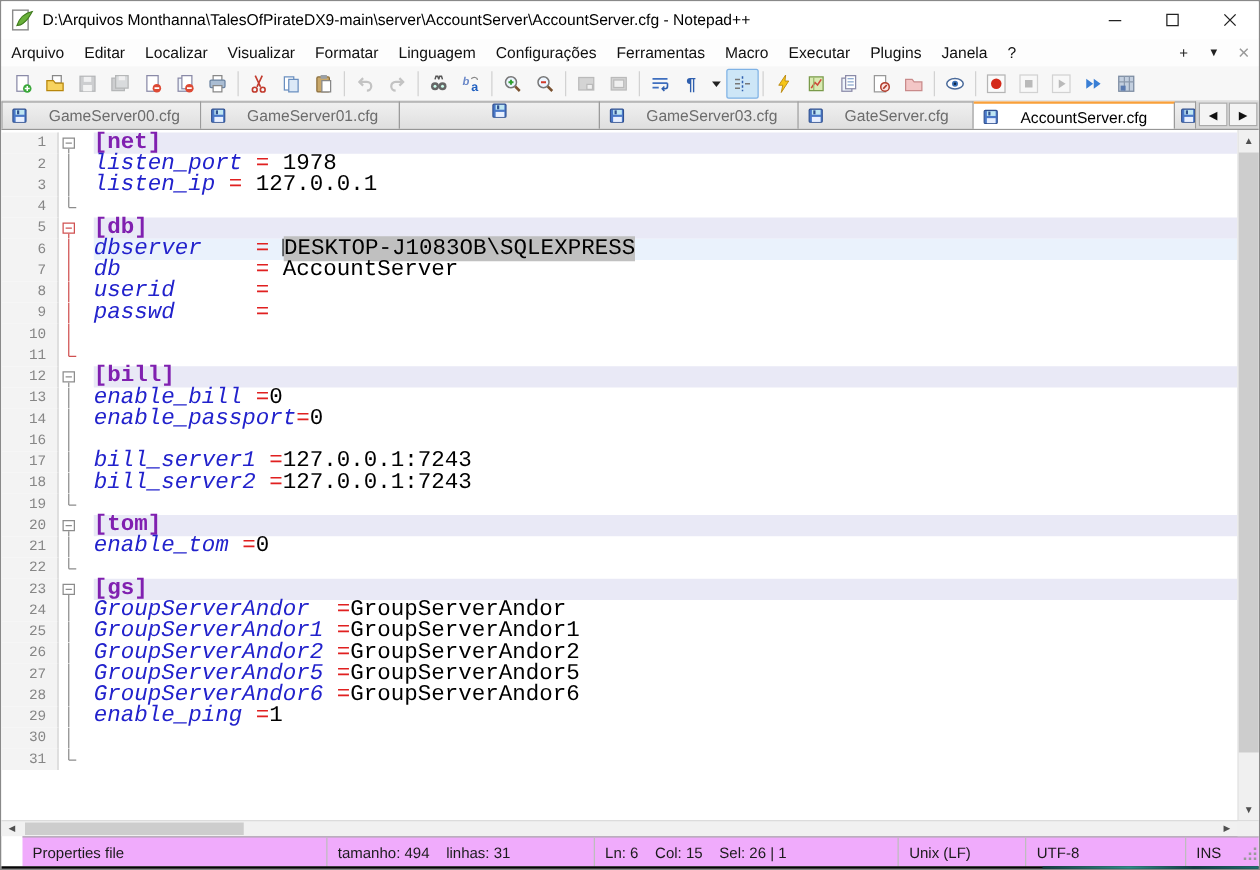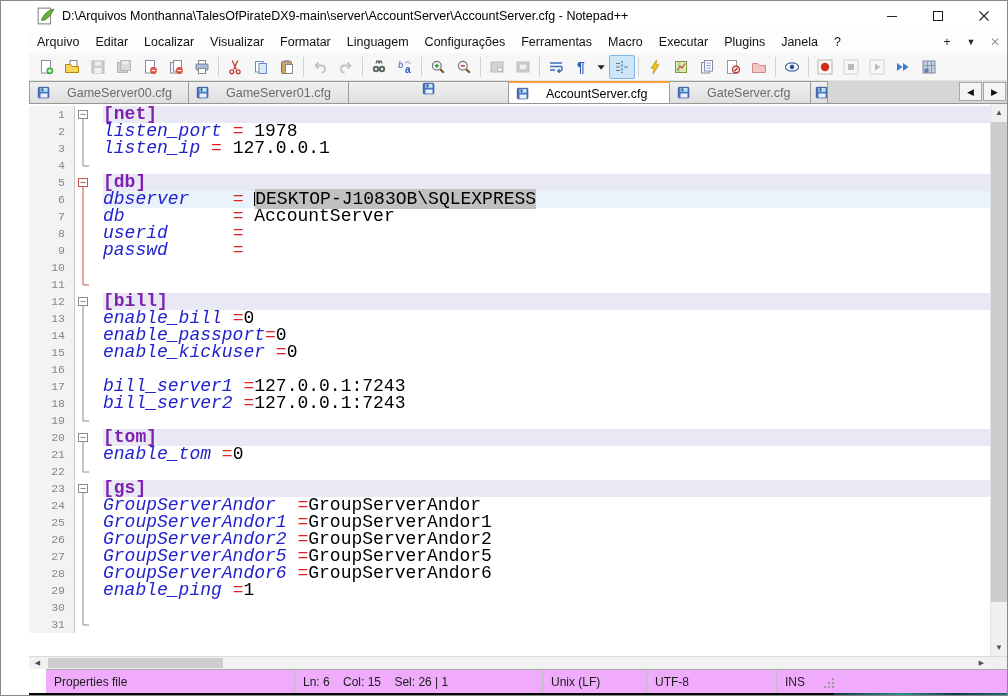--- a/index.html
+++ b/index.html
@@ -1,18 +1,18 @@
 <!DOCTYPE html>
 <html><head>
 <meta charset="utf-8">
 <style>
   * { box-sizing: border-box; margin: 0; padding: 0; }
   html,body { background:#000; }
   body { font-family:"Liberation Sans", sans-serif; }
-  .win { position:relative; width:1008px; height:696px; background:#fff; border:1px solid #898989; overflow:hidden;padding-left:28px; }
+  .win { position:relative; width:1008px; height:696px; background:#fff; border:1px solid #898989; overflow:hidden; }
 
   
   .titlebar { height:30px; background:#fff; display:flex; align-items:center; padding-left:8px; }
   .app-icon { width:18px; height:18px; margin-right:7px; flex:0 0 auto; }
   .title-text { font-size:12.5px; color:#000; white-space:nowrap; overflow:hidden; flex:1; }
   .win-controls { display:flex; height:30px; }
   .win-btn { width:46px; height:30px; display:flex; align-items:center; justify-content:center; }
   .win-btn svg { display:block; }
 
   
@@ -383,47 +383,56 @@
         </div>
         <div class="tab" style="width: 160px; flex-direction: column;">
           <span class="flop"><svg width="14" height="14" viewBox="0 0 16 16">
               <rect x="1.5" y="1.5" width="12" height="12" rx="1" fill="#4a78c8" stroke="#2f4f8f"></rect>
               <rect x="4" y="2.2" width="8" height="4.4" fill="#bfe6f2"></rect>
               <rect x="5.3" y="2.6" width="2" height="3.6" fill="#2f4f8f"></rect>
               <rect x="4" y="8.6" width="8" height="4.6" fill="#e8f0ff"></rect>
             </svg></span>
           <span>GameServer02.cfg</span>
         </div>
+        <div class="tab" style="width: 159px;">
+          <span class="flop"><svg width="14" height="14" viewBox="0 0 16 16">
+              <rect x="1.5" y="1.5" width="12" height="12" rx="1" fill="#4a78c8" stroke="#2f4f8f"></rect>
+              <rect x="4" y="2.2" width="8" height="4.4" fill="#bfe6f2"></rect>
+              <rect x="5.3" y="2.6" width="2" height="3.6" fill="#2f4f8f"></rect>
+              <rect x="4" y="8.6" width="8" height="4.6" fill="#e8f0ff"></rect>
+            </svg></span>
+          <span>GameServer03.cfg</span>
+        </div>
+        <div class="tab" style="width: 141px;">
+          <span class="flop"><svg width="14" height="14" viewBox="0 0 16 16">
+              <rect x="1.5" y="1.5" width="12" height="12" rx="1" fill="#4a78c8" stroke="#2f4f8f"></rect>
+              <rect x="4" y="2.2" width="8" height="4.4" fill="#bfe6f2"></rect>
+              <rect x="5.3" y="2.6" width="2" height="3.6" fill="#2f4f8f"></rect>
+              <rect x="4" y="8.6" width="8" height="4.6" fill="#e8f0ff"></rect>
+            </svg></span>
+          <span>GateServer.cfg</span>
+        </div>
         <div class="tab active" style="width: 161px;">
           <span class="flop"><svg width="14" height="14" viewBox="0 0 16 16">
               <rect x="1.5" y="1.5" width="12" height="12" rx="1" fill="#4a78c8" stroke="#2f4f8f"></rect>
               <rect x="4" y="2.2" width="8" height="4.4" fill="#bfe6f2"></rect>
               <rect x="5.3" y="2.6" width="2" height="3.6" fill="#2f4f8f"></rect>
               <rect x="4" y="8.6" width="8" height="4.6" fill="#e8f0ff"></rect>
             </svg></span>
           <span>AccountServer.cfg</span>
           <span class="tab-pin"><svg width="14" height="14" viewBox="0 0 16 16">
               <circle cx="10" cy="5.5" r="2.6" fill="none" stroke="#707070" stroke-width="1.4"></circle>
               <path d="M8.2 7.3 3 12.6" stroke="#707070" stroke-width="1.4"></path>
             </svg></span>
           <span class="tab-x">
             <svg width="10" height="10" viewBox="0 0 10 10">
               <path d="M2 2l6 6M8 2 2 8" stroke="#fff" stroke-width="1.4"></path>
             </svg>
           </span>
         </div>
-        <div class="tab" style="width: 141px;">
-          <span class="flop"><svg width="14" height="14" viewBox="0 0 16 16">
-              <rect x="1.5" y="1.5" width="12" height="12" rx="1" fill="#4a78c8" stroke="#2f4f8f"></rect>
-              <rect x="4" y="2.2" width="8" height="4.4" fill="#bfe6f2"></rect>
-              <rect x="5.3" y="2.6" width="2" height="3.6" fill="#2f4f8f"></rect>
-              <rect x="4" y="8.6" width="8" height="4.6" fill="#e8f0ff"></rect>
-            </svg></span>
-          <span>GateServer.cfg</span>
-        </div>
         <div class="tab partial" style="width: 17px;">
           <span class="flop"><svg width="14" height="14" viewBox="0 0 16 16">
               <rect x="1.5" y="1.5" width="12" height="12" rx="1" fill="#4a78c8" stroke="#2f4f8f"></rect>
               <rect x="4" y="2.2" width="8" height="4.4" fill="#bfe6f2"></rect>
               <rect x="5.3" y="2.6" width="2" height="3.6" fill="#2f4f8f"></rect>
               <rect x="4" y="8.6" width="8" height="4.6" fill="#e8f0ff"></rect>
             </svg></span>
         </div>
       </div>
     <div class="tab-scroll">
@@ -532,27 +541,20 @@
           <div class="ltext"><span class="tk tk-key">enable_bill</span><span class="tk tk-pln"> </span><span class="tk tk-eq">=</span><span class="tk tk-val">0</span></div>
         </div>
         <div class="row">
           <div class="lnum">14</div>
           <div class="fold"><svg width="16" height="17" viewBox="0 0 16 17">
               <path d="M8 0v17" stroke="#8c8c8c"></path>
             </svg></div>
           <div class="ltext"><span class="tk tk-key">enable_passport</span><span class="tk tk-eq">=</span><span class="tk tk-val">0</span></div>
         </div>
         <div class="row">
-          <div class="lnum">15</div>
-          <div class="fold"><svg width="16" height="17" viewBox="0 0 16 17">
-              <path d="M8 0v17" stroke="#8c8c8c"></path>
-            </svg></div>
-          <div class="ltext"><span class="tk tk-key">enable_kickuser</span><span class="tk tk-pln"> </span><span class="tk tk-eq">=</span><span class="tk tk-val">0</span></div>
-        </div>
-        <div class="row">
           <div class="lnum">16</div>
           <div class="fold"><svg width="16" height="17" viewBox="0 0 16 17">
               <path d="M8 0v17" stroke="#8c8c8c"></path>
             </svg></div>
           <div class="ltext"></div>
         </div>
         <div class="row">
           <div class="lnum">17</div>
           <div class="fold"><svg width="16" height="17" viewBox="0 0 16 17">
               <path d="M8 0v17" stroke="#8c8c8c"></path>
@@ -675,20 +677,21 @@
     <div class="hs-arrow">◀</div>
     <div class="hs-track">
         <div class="hs-thumb"></div>
       </div>
     <div class="hs-arrow">▶</div>
     <div class="hs-corner"></div>
   </div>
 
   <div class="statusbar" id="statusbar">
       <div class="st-cell" style="width: 248px;"><span>Properties file</span></div>
+      <div class="st-cell" style="width: 218px;"><span>tamanho: 494    linhas: 31</span></div>
       <div class="st-cell" style="width: 248px;"><span>Ln: 6    Col: 15    Sel: 26 | 1</span></div>
       <div class="st-cell" style="width: 104px;"><span>Unix (LF)</span></div>
       <div class="st-cell" style="width: 130px;"><span>UTF-8</span></div>
       <div class="st-cell" style="width: 60px;"><span>INS</span><span class="grip"><svg width="14" height="14" viewBox="0 0 14 14">
             <g fill="#9a9a9a">
               <rect x="10" y="10" width="2" height="2"></rect>
               <rect x="10" y="6" width="2" height="2"></rect>
               <rect x="6" y="10" width="2" height="2"></rect>
               <rect x="10" y="2" width="2" height="2"></rect>
               <rect x="6" y="6" width="2" height="2"></rect>

